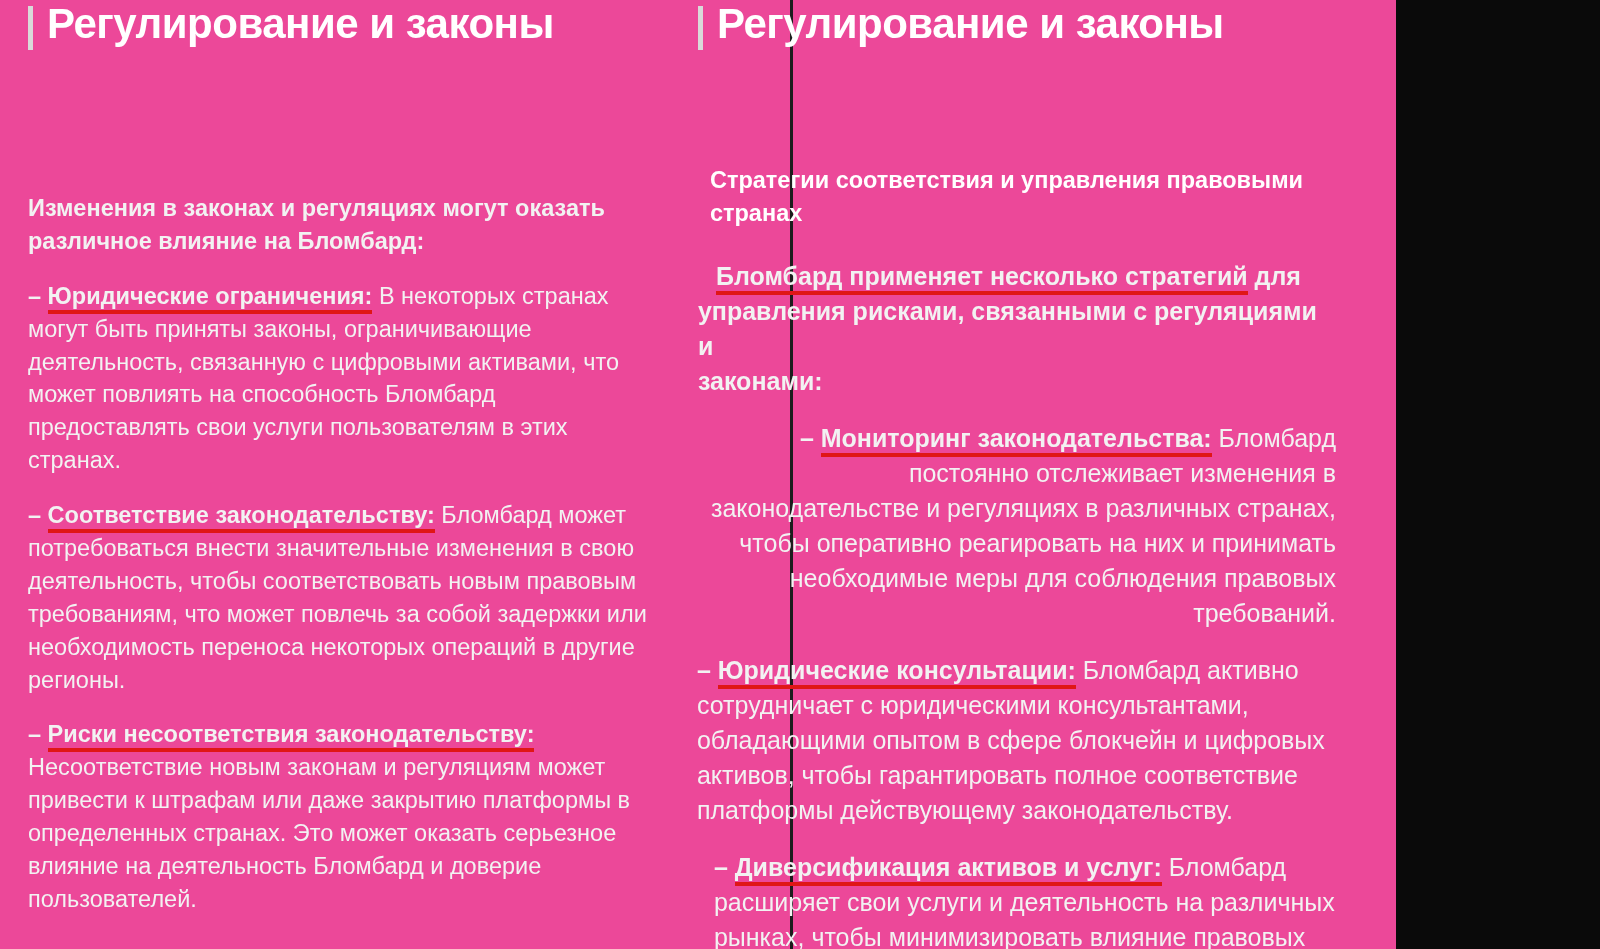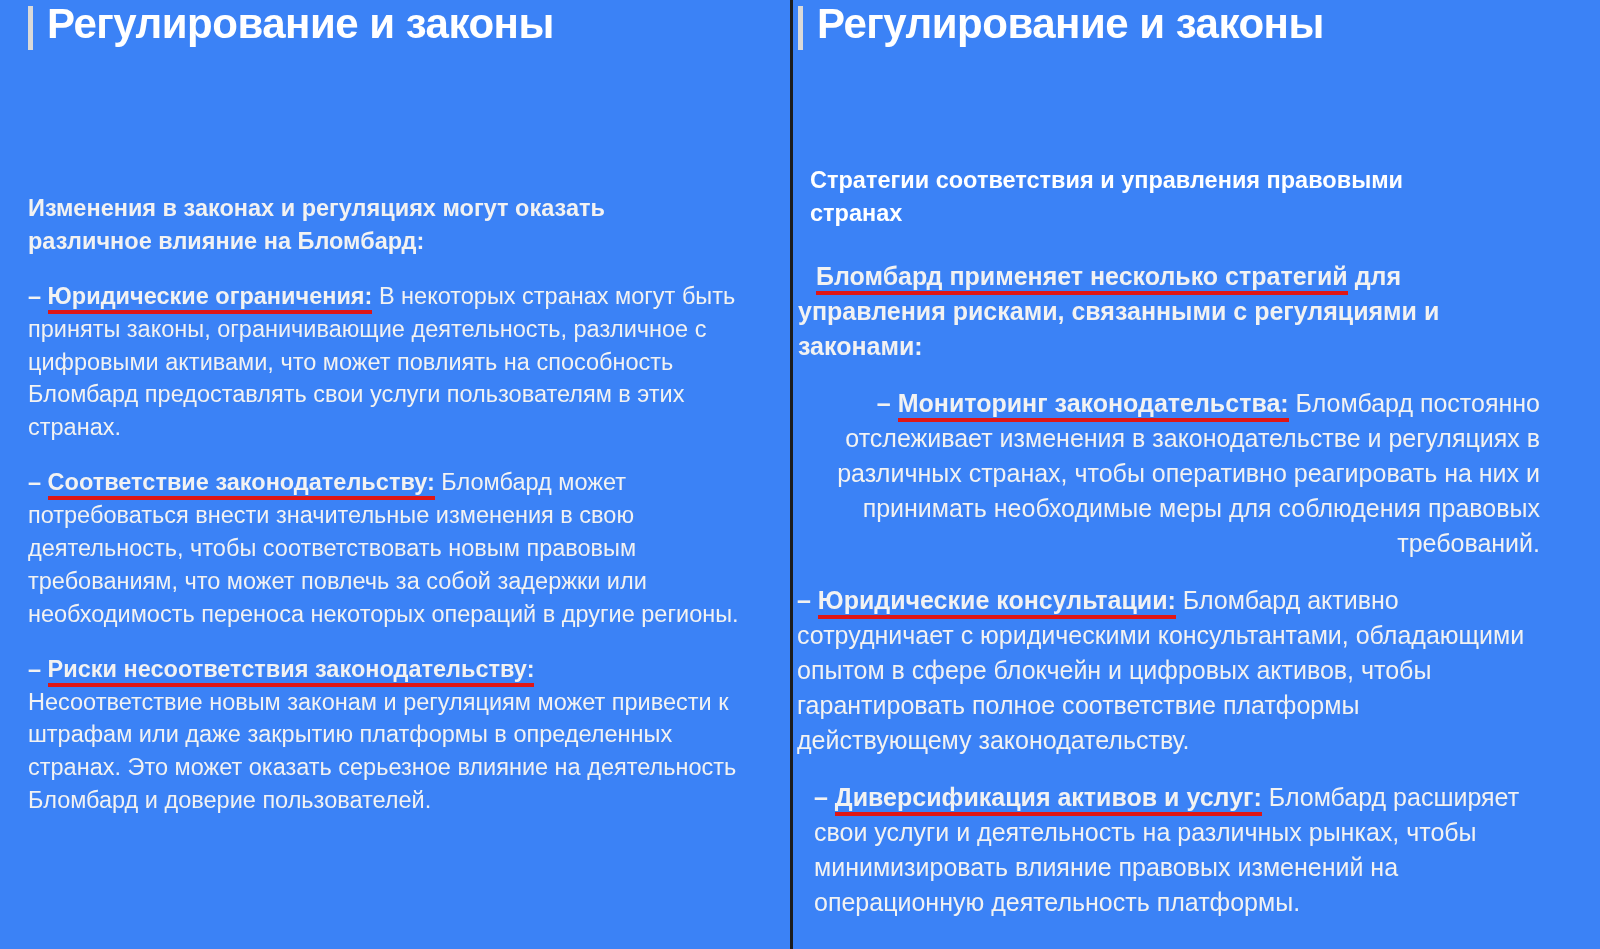--- a/index.html
+++ b/index.html
@@ -9,23 +9,23 @@
   }
   body {
     width: 1600px;
     height: 949px;
     overflow: hidden;
     font-family: "Liberation Sans", sans-serif;
     color: #ffffff;
   }
   .page {
     position: relative;
-    width: 1600px;
+    width: 1396px;
     height: 949px;
-    background: #3b82f6;
+    background: #ec4899;
     display: flex;
     box-sizing: border-box;
   }
   .column {
     position: relative;
     box-sizing: border-box;
     height: 100%;
   }
   .col-left {
     width: 790px;
@@ -113,21 +113,21 @@
 
     <div class="block bold">
       <div>Изменения в законах и регуляциях могут оказать</div>
       <div>различное влияние на  Бломбард:</div>
     </div>
 
     <div class="spacer-sm"></div>
 
     <div class="block">
       <span class="bold">–</span>
-      <span class="bold ul">Юридические ограничения:</span><span> В некоторых странах могут быть приняты законы, ограничивающие деятельность, различное с цифровыми активами, что может повлиять на способность     Бломбард предоставлять свои услуги пользователям в этих странах.</span>
+      <span class="bold ul">Юридические ограничения:</span><span> В некоторых странах могут быть приняты законы, ограничивающие деятельность, связанную с цифровыми активами, что может повлиять на способность     Бломбард предоставлять свои услуги пользователям в этих странах.</span>
     </div>
 
     <div class="spacer-sm"></div>
 
     <div class="block">
       <span class="bold">–</span>
       <span class="bold ul">Соответствие законодательству:</span><span>  Бломбард может потребоваться внести значительные изменения в свою деятельность, чтобы соответствовать новым правовым требованиям, что может повлечь за собой задержки или необходимость переноса некоторых операций в другие регионы.</span>
     </div>
 
     <div class="spacer-sm"></div>

